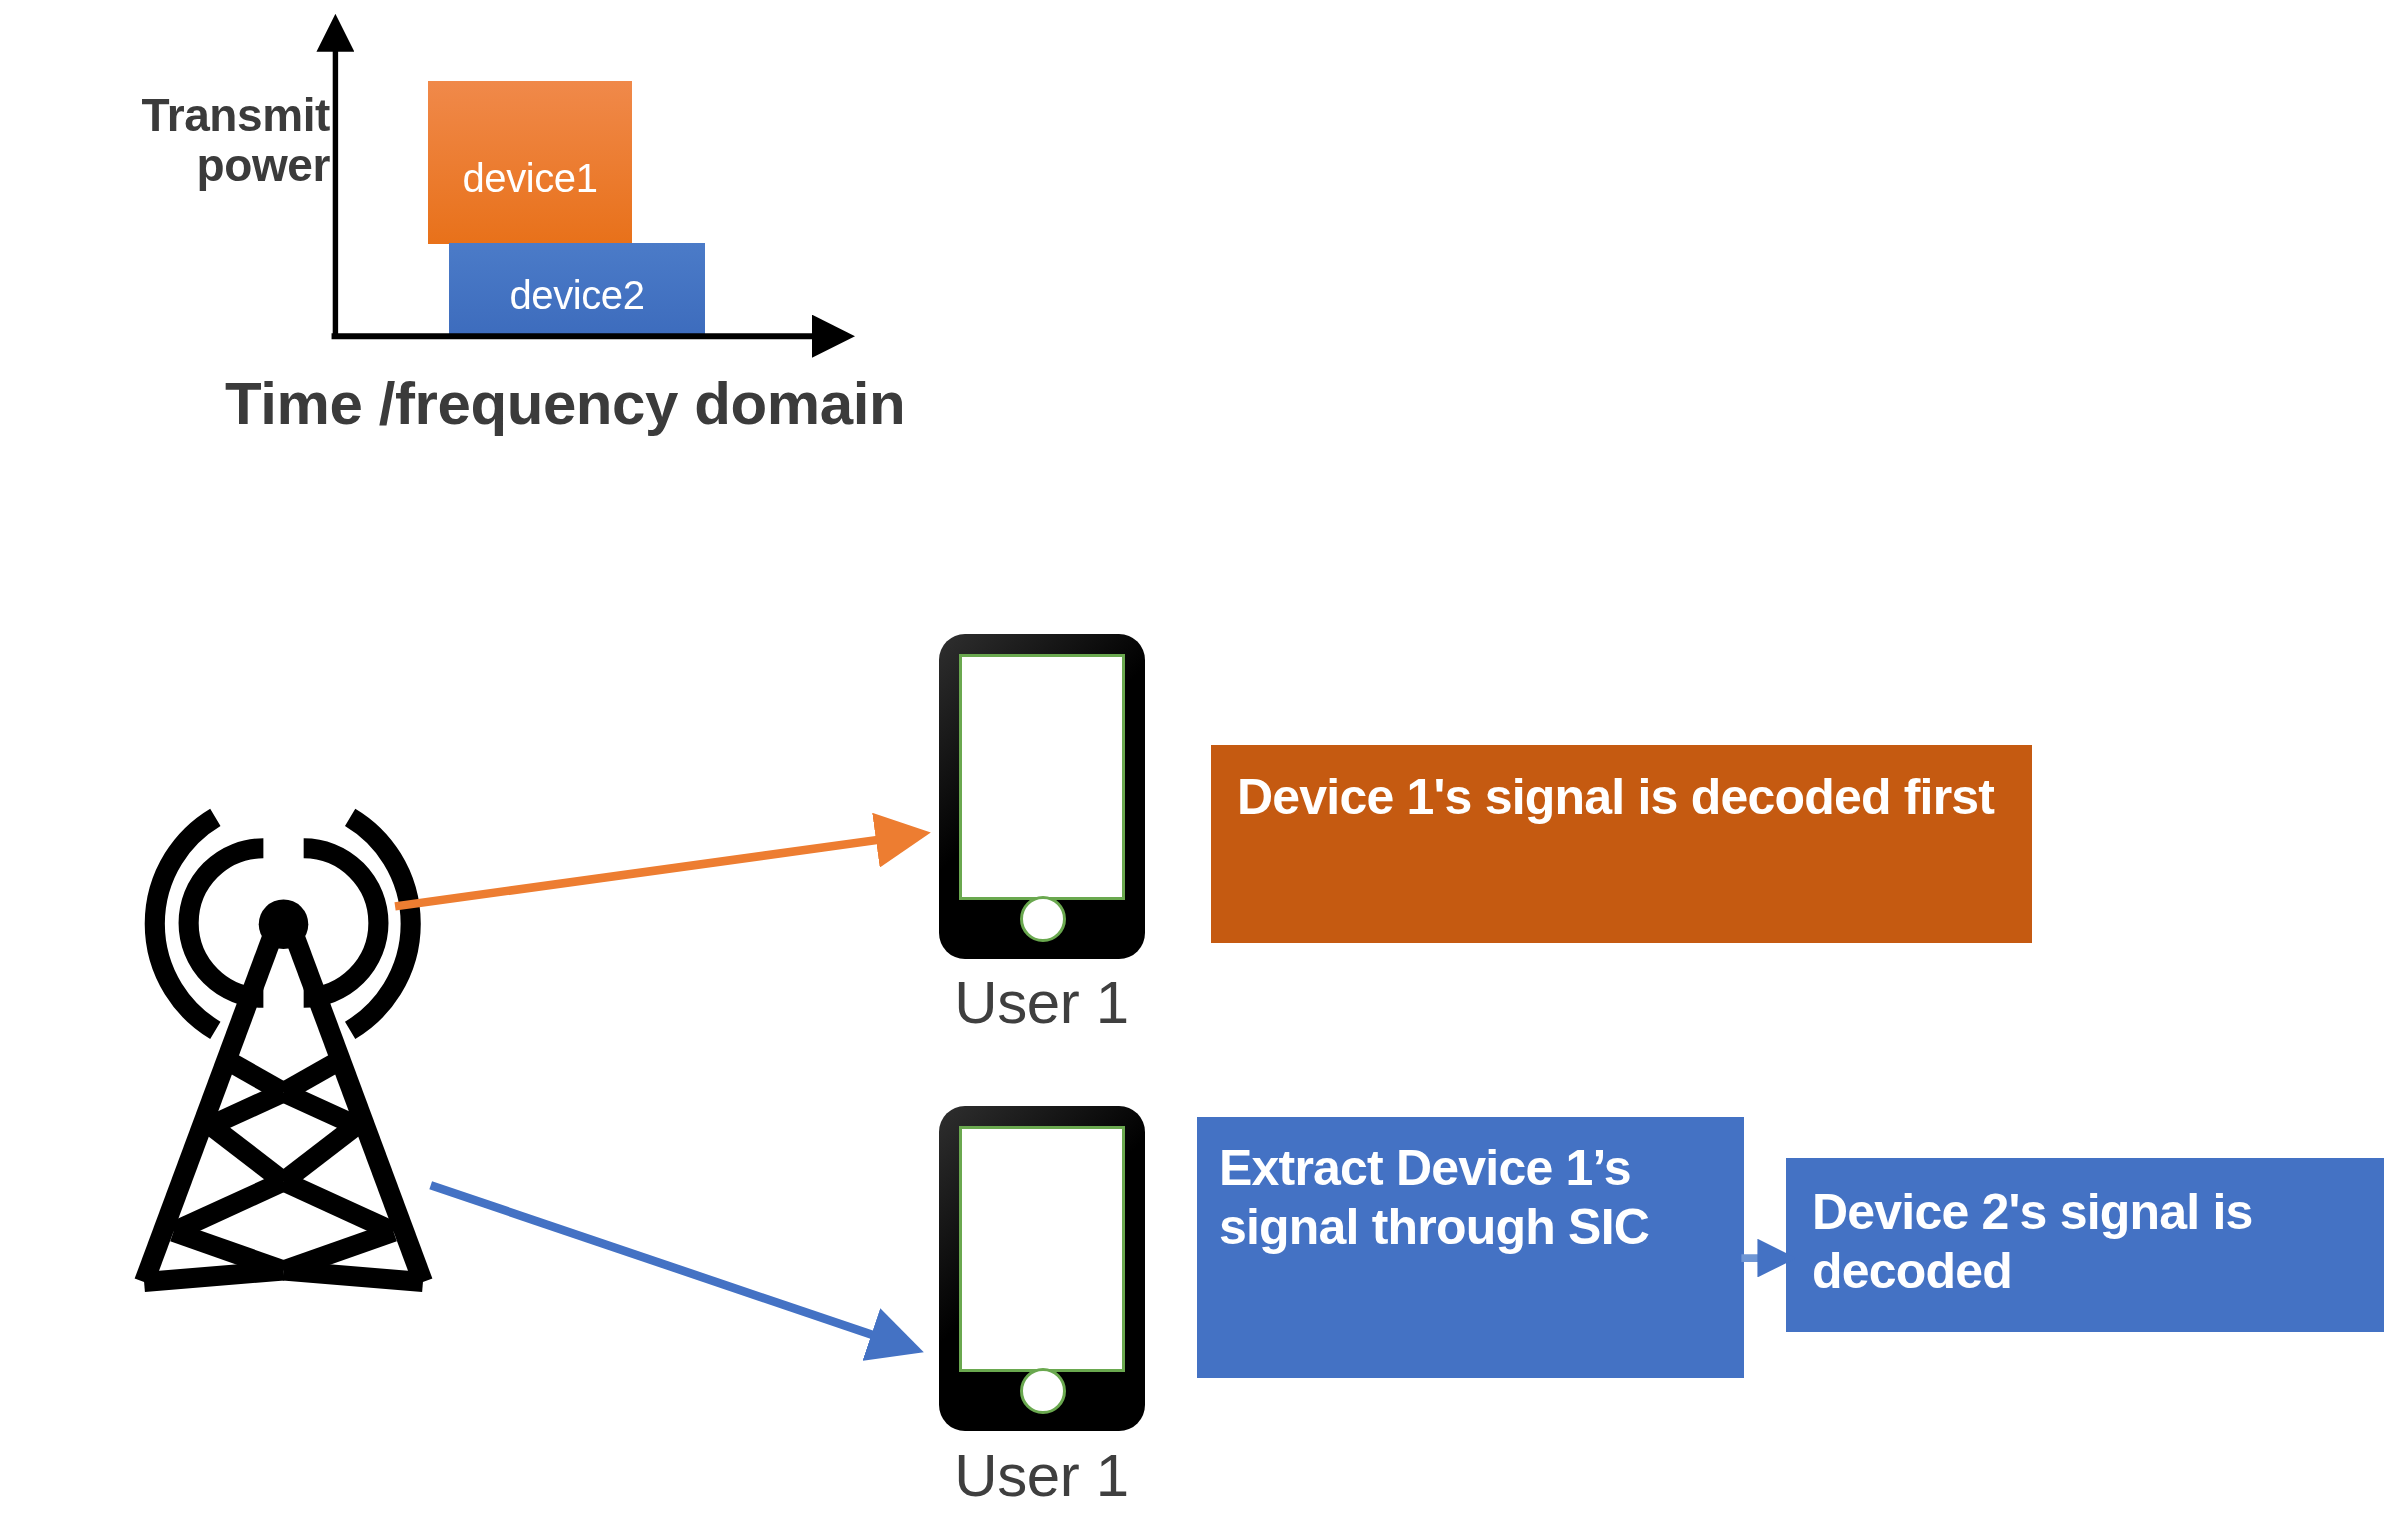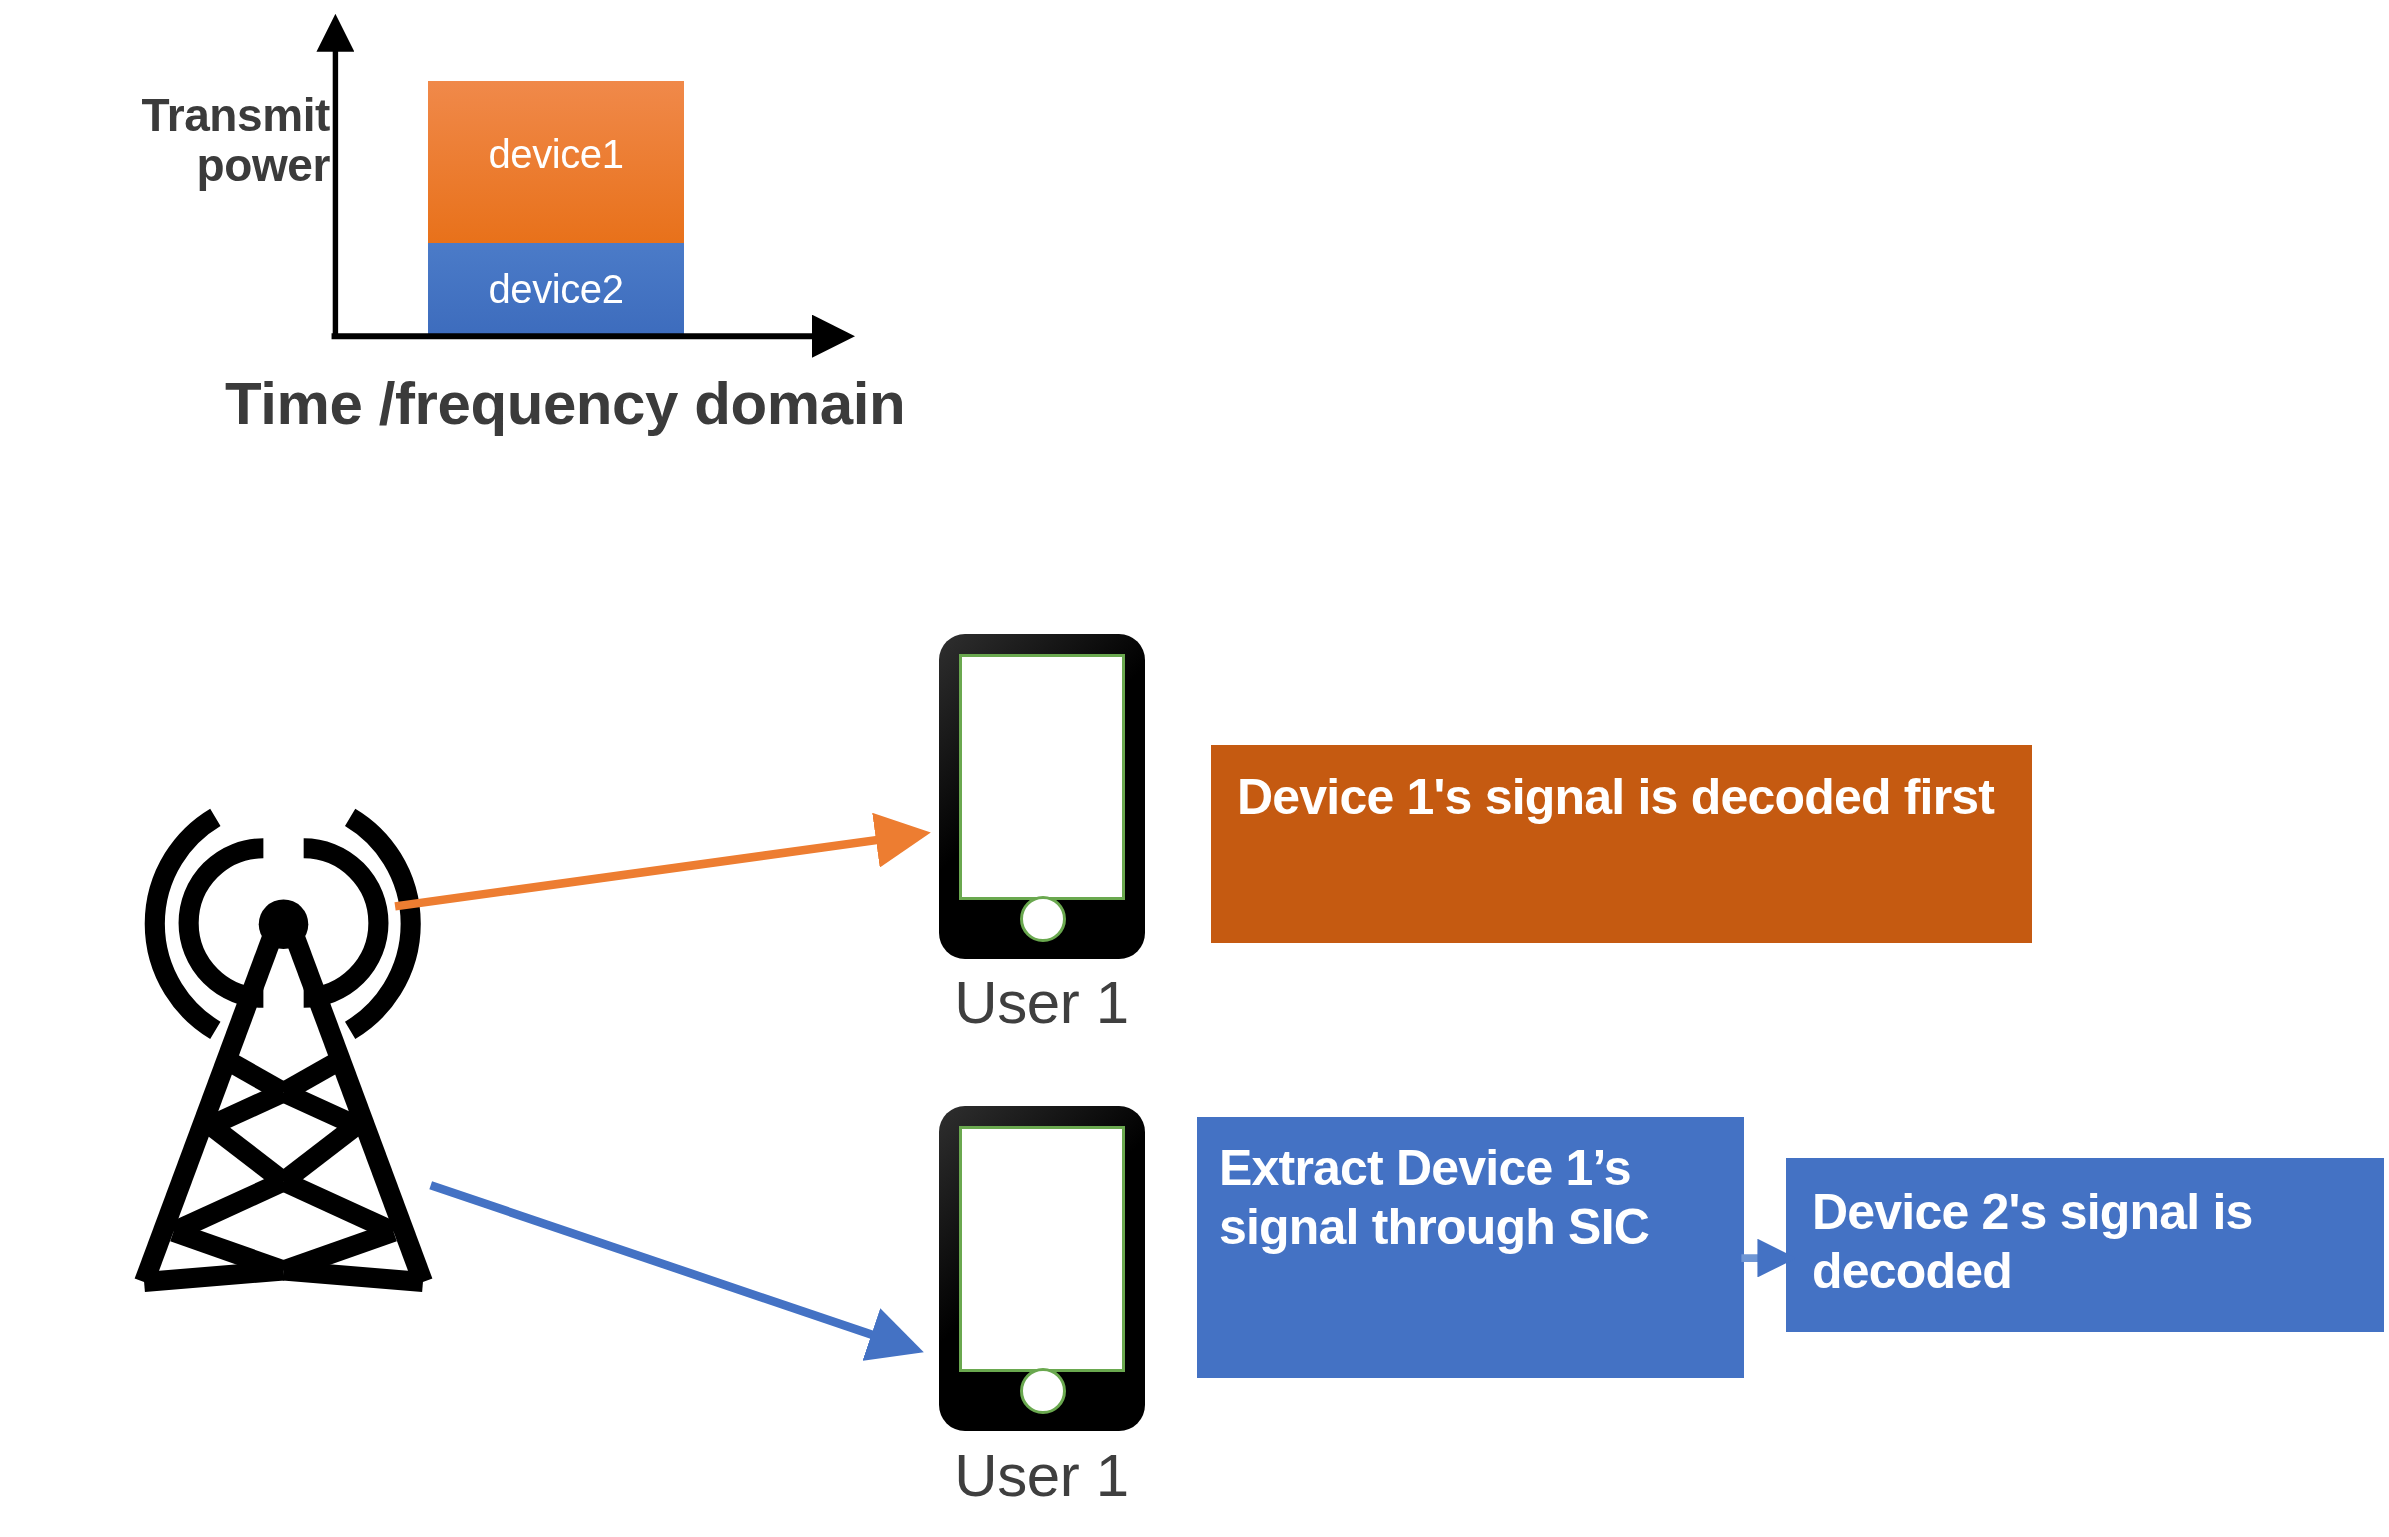--- a/index.html
+++ b/index.html
@@ -41,30 +41,30 @@
 
   .bar-seg {
     display: flex;
     align-items: flex-start;
     justify-content: center;
     color: #ffffff;
     font-size: 40px;
     letter-spacing: -0.4px;
   }
   #bar-device1 {
-    left: 428px; top: 81px; width: 256px; height: 163px;
+    left: 428px; top: 81px; width: 204px; height: 163px;
     background: linear-gradient(180deg, #f0894a 0%, #e8711a 100%);
-    padding-top: 51px;
+    padding-top: 75px;
     box-sizing: border-box;
     text-align: right;
   }
   #bar-device2 {
-    left: 428px; top: 243px; width: 256px; height: 93px;
+    left: 449px; top: 243px; width: 256px; height: 93px;
     background: linear-gradient(180deg, #4b7bc8 0%, #3d6cbd 100%);
-    padding-top: 24px;
+    padding-top: 30px;
     box-sizing: border-box;
   }
 
   
   .msg-box {
     box-sizing: border-box;
     color: #ffffff;
     font-weight: bold;
     font-size: 50px;
     line-height: 1.18;

